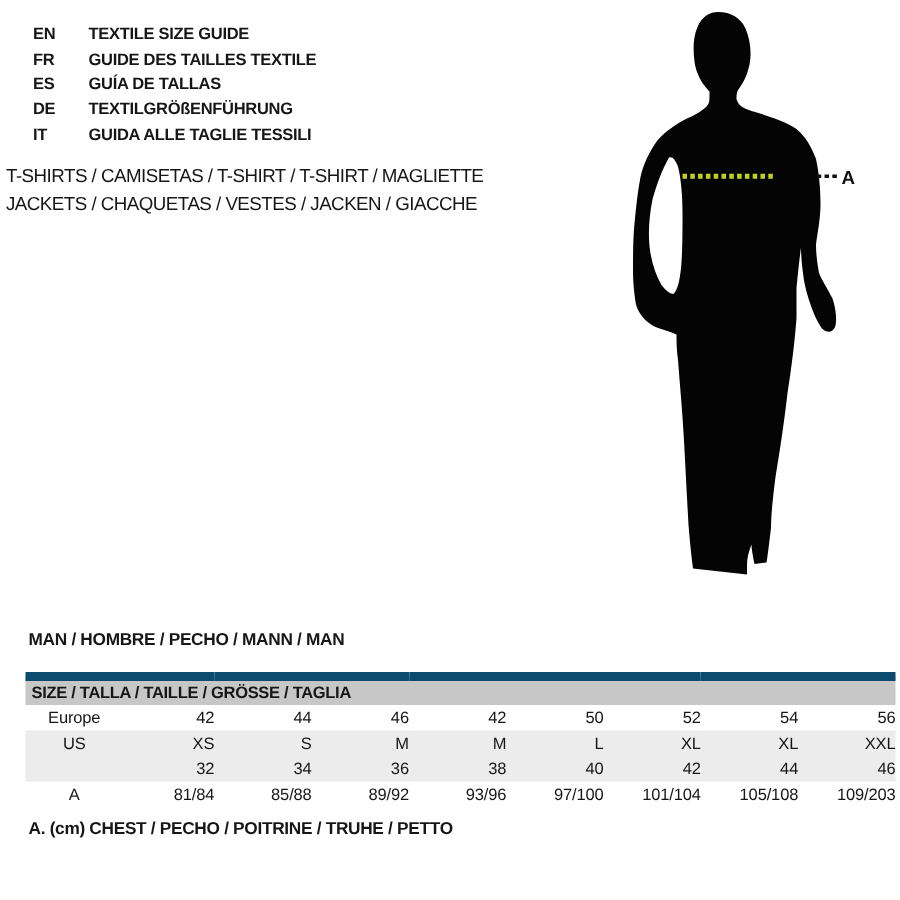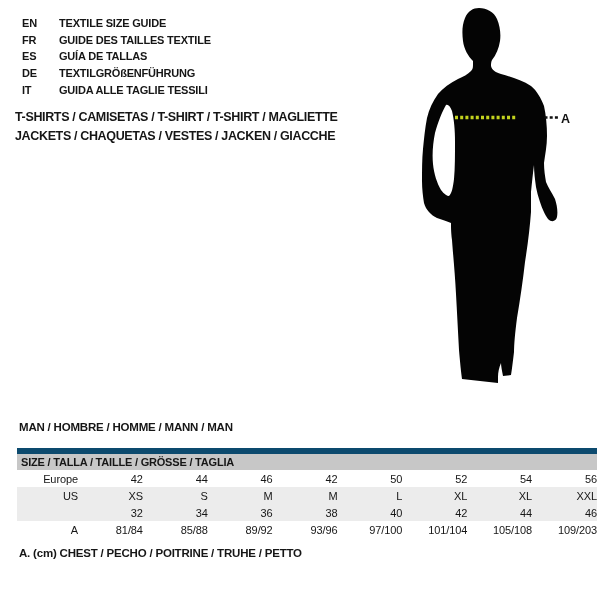--- a/index.html
+++ b/index.html
@@ -8,42 +8,42 @@
     font-family:"Liberation Sans", sans-serif;color:#161616;overflow:hidden;
   }
   .abs{position:absolute;}
 
   
   .lang-list{left:22px;top:15px;font-size:11px;font-weight:bold;
              line-height:16.7px;letter-spacing:-0.2px;white-space:nowrap;}
   .lang-code{display:inline-block;width:37px;}
 
   
-  .categories{left:15px;top:108px;font-size:12.5px;font-weight:bold;
+  .categories{left:4px;top:108px;font-size:12.5px;font-weight:normal;
               line-height:18.6px;letter-spacing:-0.35px;white-space:nowrap;}
 
   
   .figure-wrap{left:395px;top:0px;width:205px;height:400px;}
   .dash-yellow{stroke-width:3.4;stroke-dasharray:3 2.2;}
   .dash-black{stroke:#111;stroke-width:2.4;stroke-dasharray:3 2.2;}
   .measure-label{font:700 12.5px "Liberation Sans", sans-serif;fill:#111;}
 
   
   .section-title{left:19px;top:421px;font-size:11.5px;font-weight:bold;
                  letter-spacing:-0.2px;white-space:nowrap;}
 
   
   .size-table{left:17px;top:448px;width:580px;border-collapse:collapse;
               table-layout:fixed;border-top:6px solid #0c4a6e;
               font-size:11px;letter-spacing:-0.1px;}
   .size-table col.lblcol{width:61px;}
   .size-table th{background:#c7c7c7;font-weight:bold;text-align:left;
                  padding:0 0 0 4px;height:16px;font-size:11px;letter-spacing:-0.2px;}
   .size-table td{height:17px;text-align:right;padding:0;font-weight:normal;}
-  .size-table td.lbl{text-align:right;padding-left:4px;}
+  .size-table td.lbl{text-align:center;padding-left:4px;}
   .size-table tr.shade{background:#ececec;}
 
   
   .footnote{left:19px;top:547px;font-size:11.5px;font-weight:bold;
             letter-spacing:-0.2px;white-space:nowrap;}
 </style>
 </head>
 <body>
 
 <div class="abs lang-list">
@@ -87,21 +87,21 @@
              C73,56 69,49 68,41 C67,33 67,25 70,18 C73,11 78,8 84,8 Z
              M51,105 C47,112 43,122 40,133 C38,143 37,154 38,164 C39,174 42,183 46,190
              C49,194 52,196 54,196 C57,193 58,187 59,179 C60,168 60,155 60,142
              C60,130 59,119 57,111 C55,106 53,104 51,105 Z" fill="#040404"></path>
     <line class="dash-yellow" x1="60" y1="117.5" x2="122" y2="117.5" stroke="#c3d21e"></line>
     <line class="dash-black" x1="149.5" y1="117.5" x2="163" y2="117.5"></line>
     <text class="measure-label" x="166" y="122.5">A</text>
   </svg>
 </div>
 
-<div class="abs section-title">MAN / HOMBRE / HOMME / MANN / MAN</div>
+<div class="abs section-title">MAN / HOMBRE / PECHO / MANN / MAN</div>
 
 <table class="abs size-table">
   <colgroup>
       <col class="lblcol">
       <col>
       <col>
       <col>
       <col>
       <col>
       <col>

